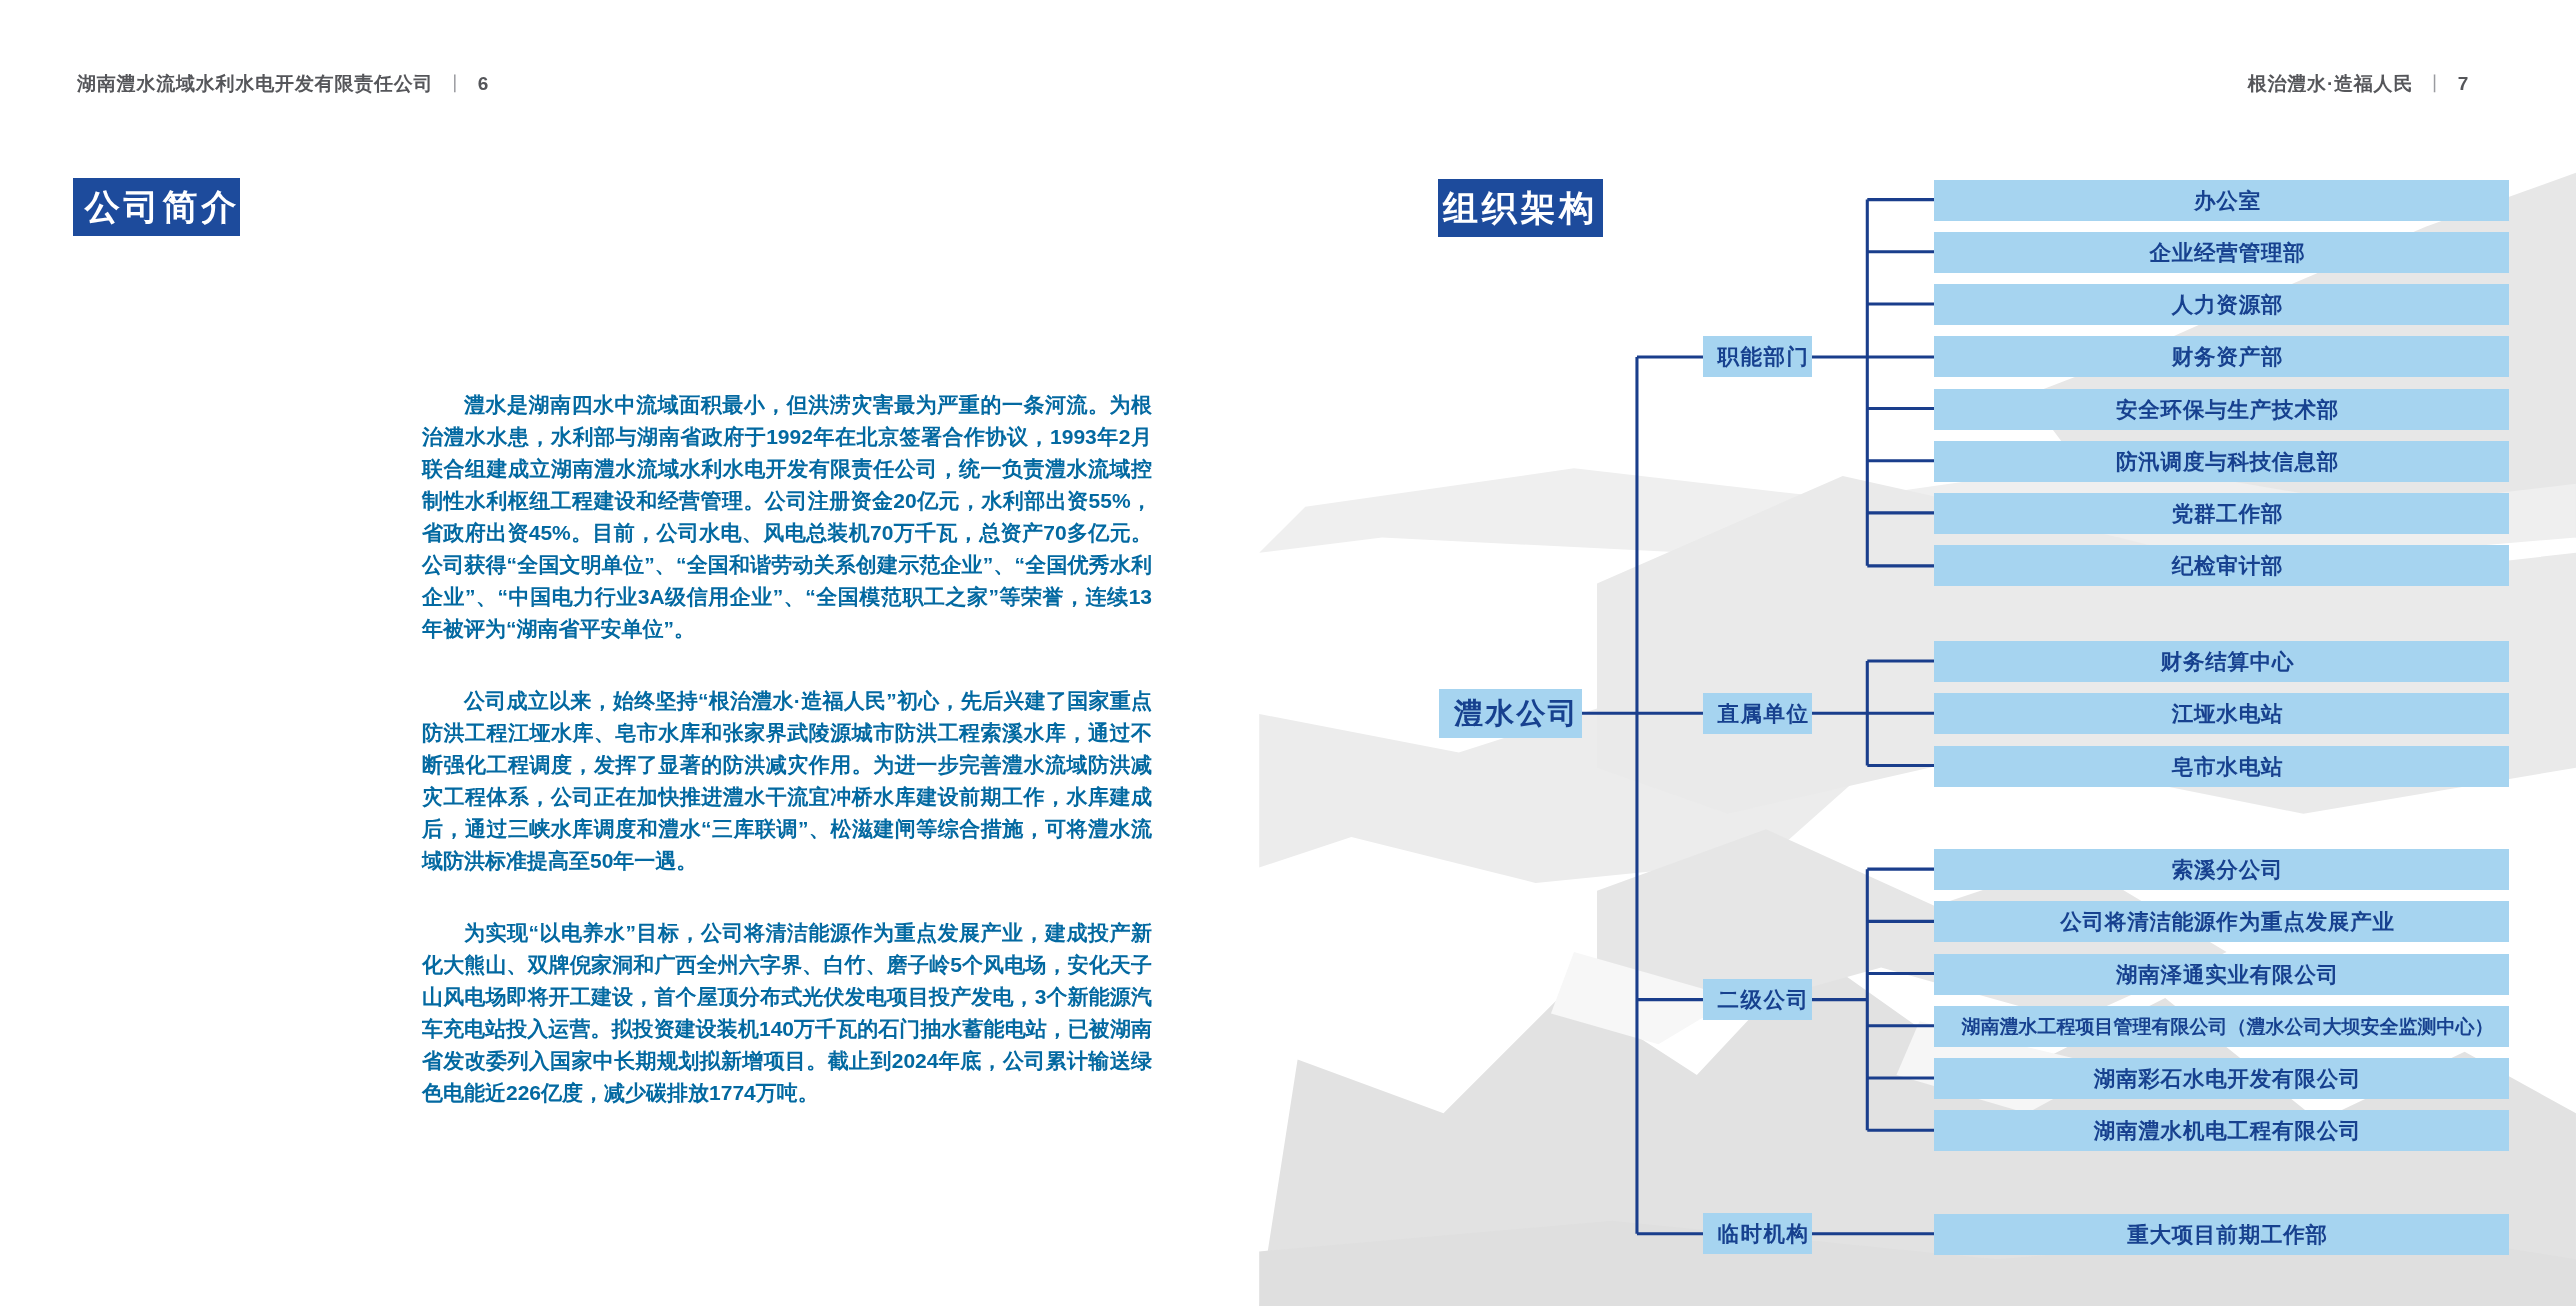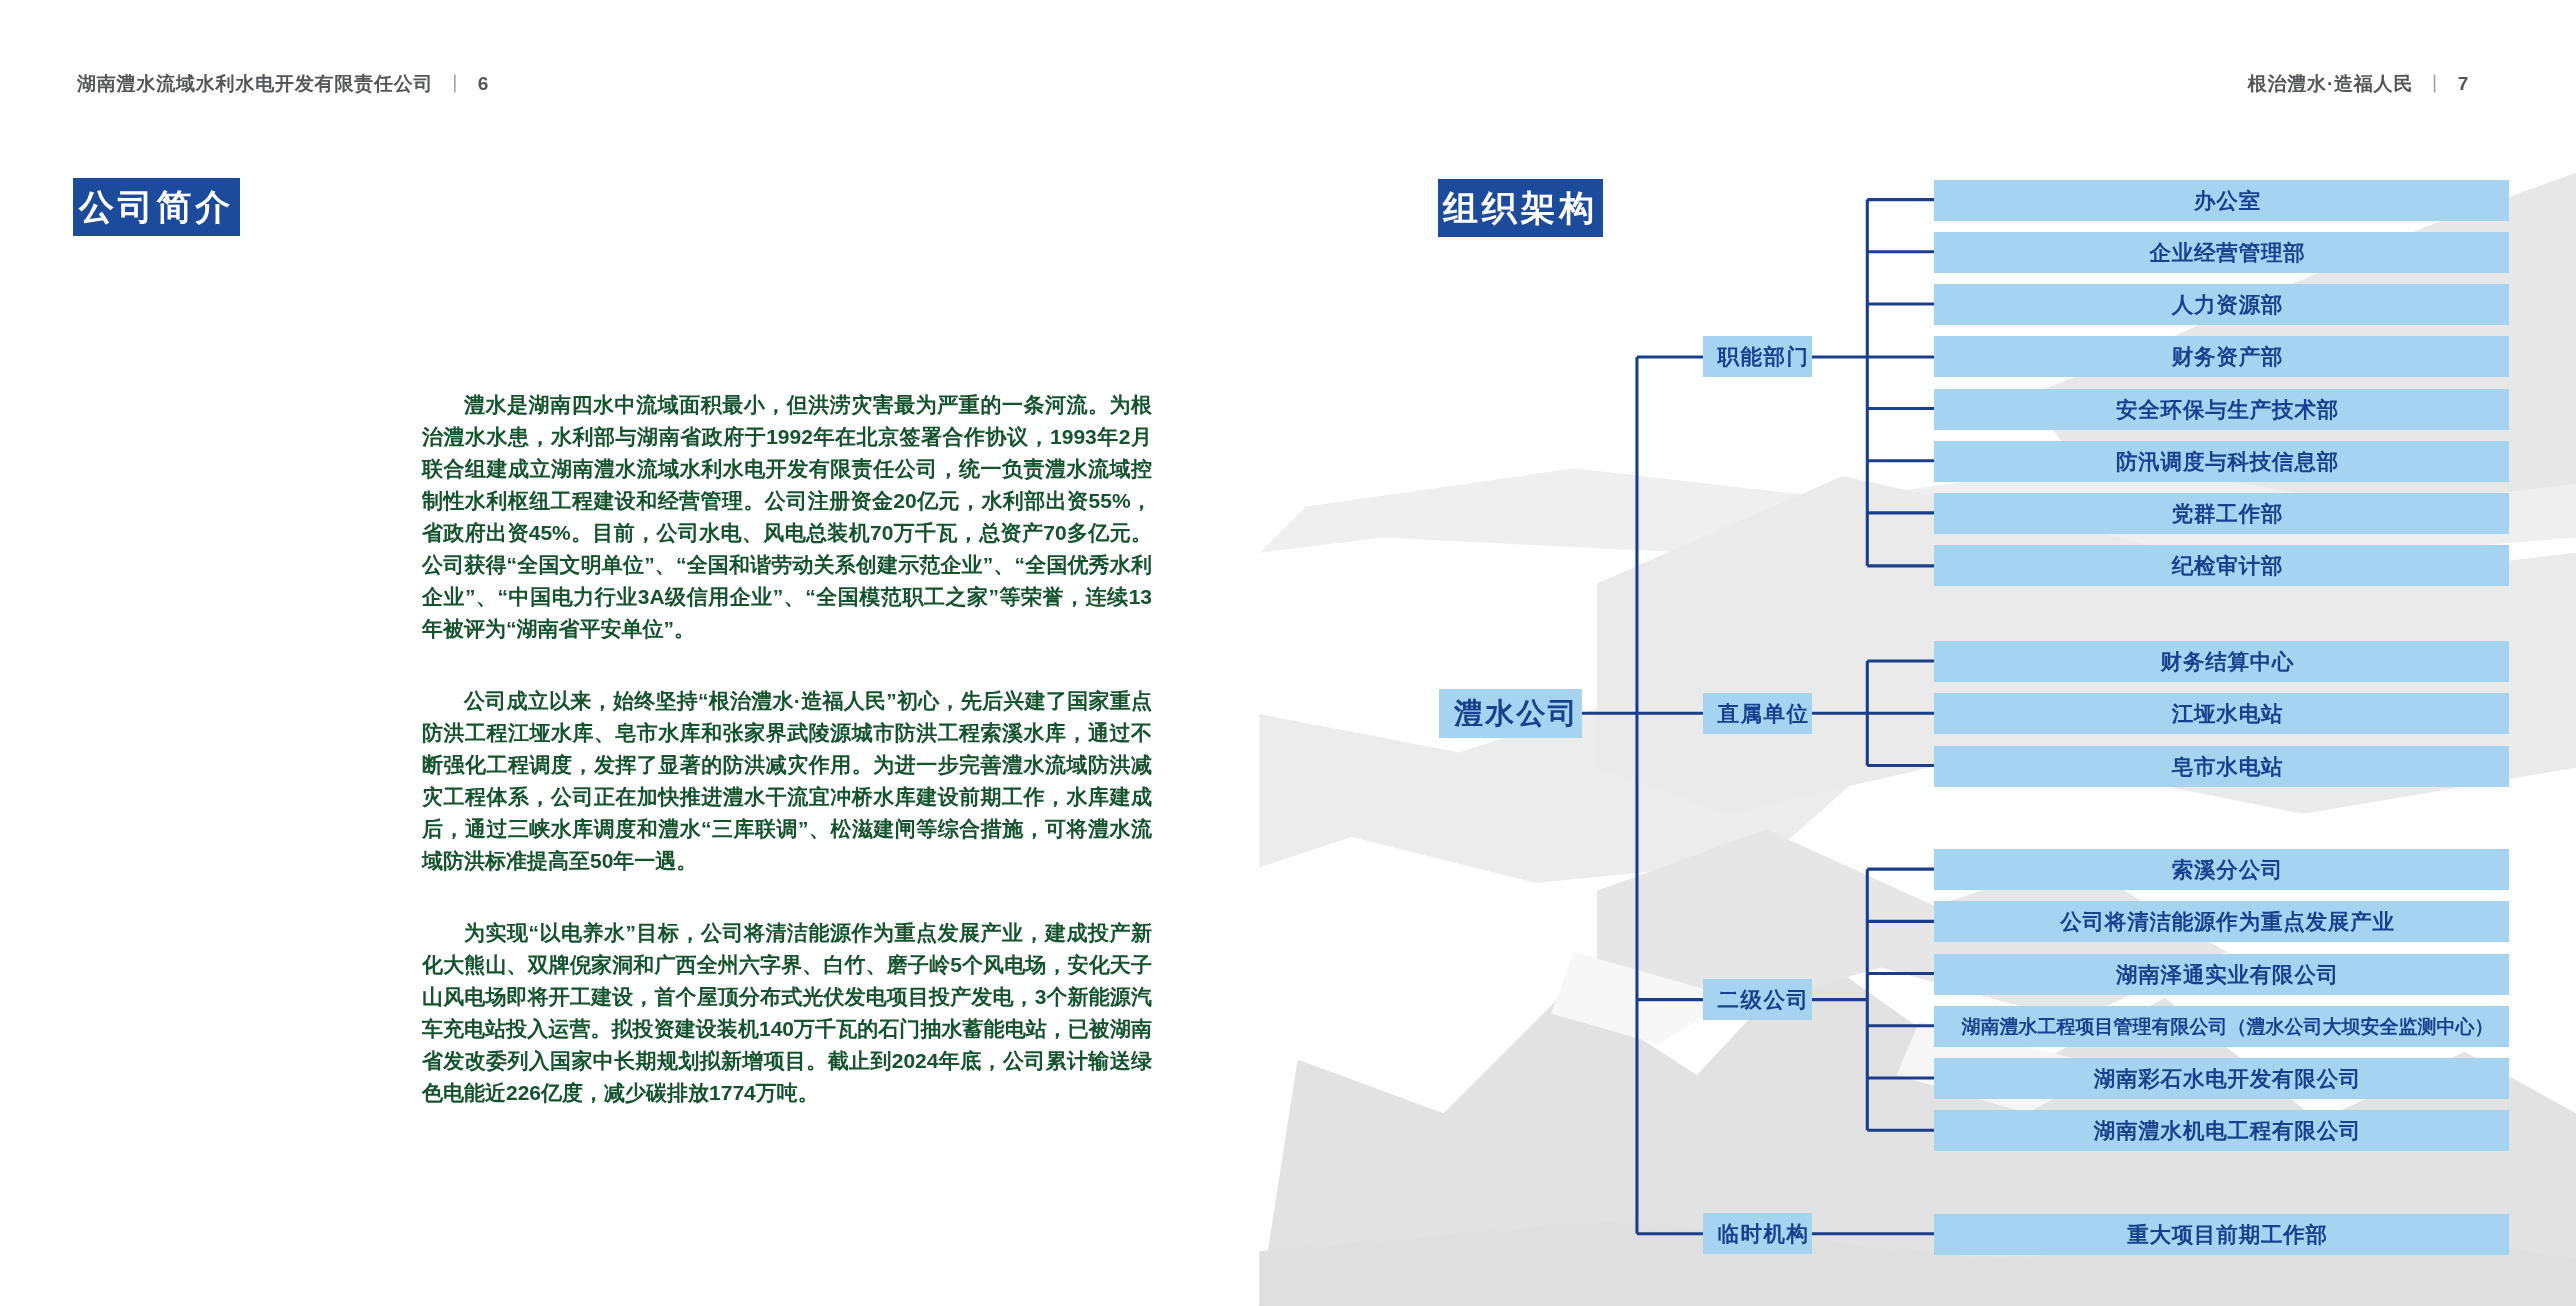--- a/index.html
+++ b/index.html
@@ -13,26 +13,26 @@
 
   
   .hdr{position:absolute;top:71px;z-index:2;font-size:19px;font-weight:700;color:#55565a;letter-spacing:0.8px;white-space:nowrap;}
   .hdr .divider{color:#9a9ba0;font-weight:400;margin:0 12.3px;}
   .hdr-left{left:77px;}
   .hdr-right{right:107px;}
 
   
   .title-box{position:absolute;z-index:2;background:#1d4b9c;color:#ffffff;font-weight:700;
     display:flex;align-items:center;justify-content:center;font-size:35px;letter-spacing:3.8px;}
-  .title-left{left:73px;top:178px;width:167px;height:58px;}
+  .title-left{left:73px;top:178px;width:167px;height:58px;justify-content:flex-end;}
   .title-right{left:1438px;top:179px;width:165px;height:58px;}
 
   
   .body-text{position:absolute;left:422px;top:389px;width:730px;z-index:2;
-    color:#14532d;font-size:21px;line-height:32px;font-weight:600;}
+    color:#0369a1;font-size:21px;line-height:32px;font-weight:600;}
   .body-text p{margin:0 0 40px 0;text-align:justify;text-indent:2em;}
 
   
   .node{position:absolute;z-index:2;background:#a6d4f0;color:#17418f;font-weight:700;
     display:flex;align-items:center;justify-content:center;white-space:nowrap;padding-left:12px;}
   .root-node{left:1439px;top:689px;width:131px;height:49px;font-size:29px;letter-spacing:2.3px;}
   .cat-node{left:1703px;width:97px;height:41px;font-size:21.5px;letter-spacing:1.5px;text-align:right;}
   .obox{left:1934px;width:563px;height:41px;font-size:21.5px;letter-spacing:0.8px;}
   .obox.long{font-size:19px;letter-spacing:0;}
 </style>

